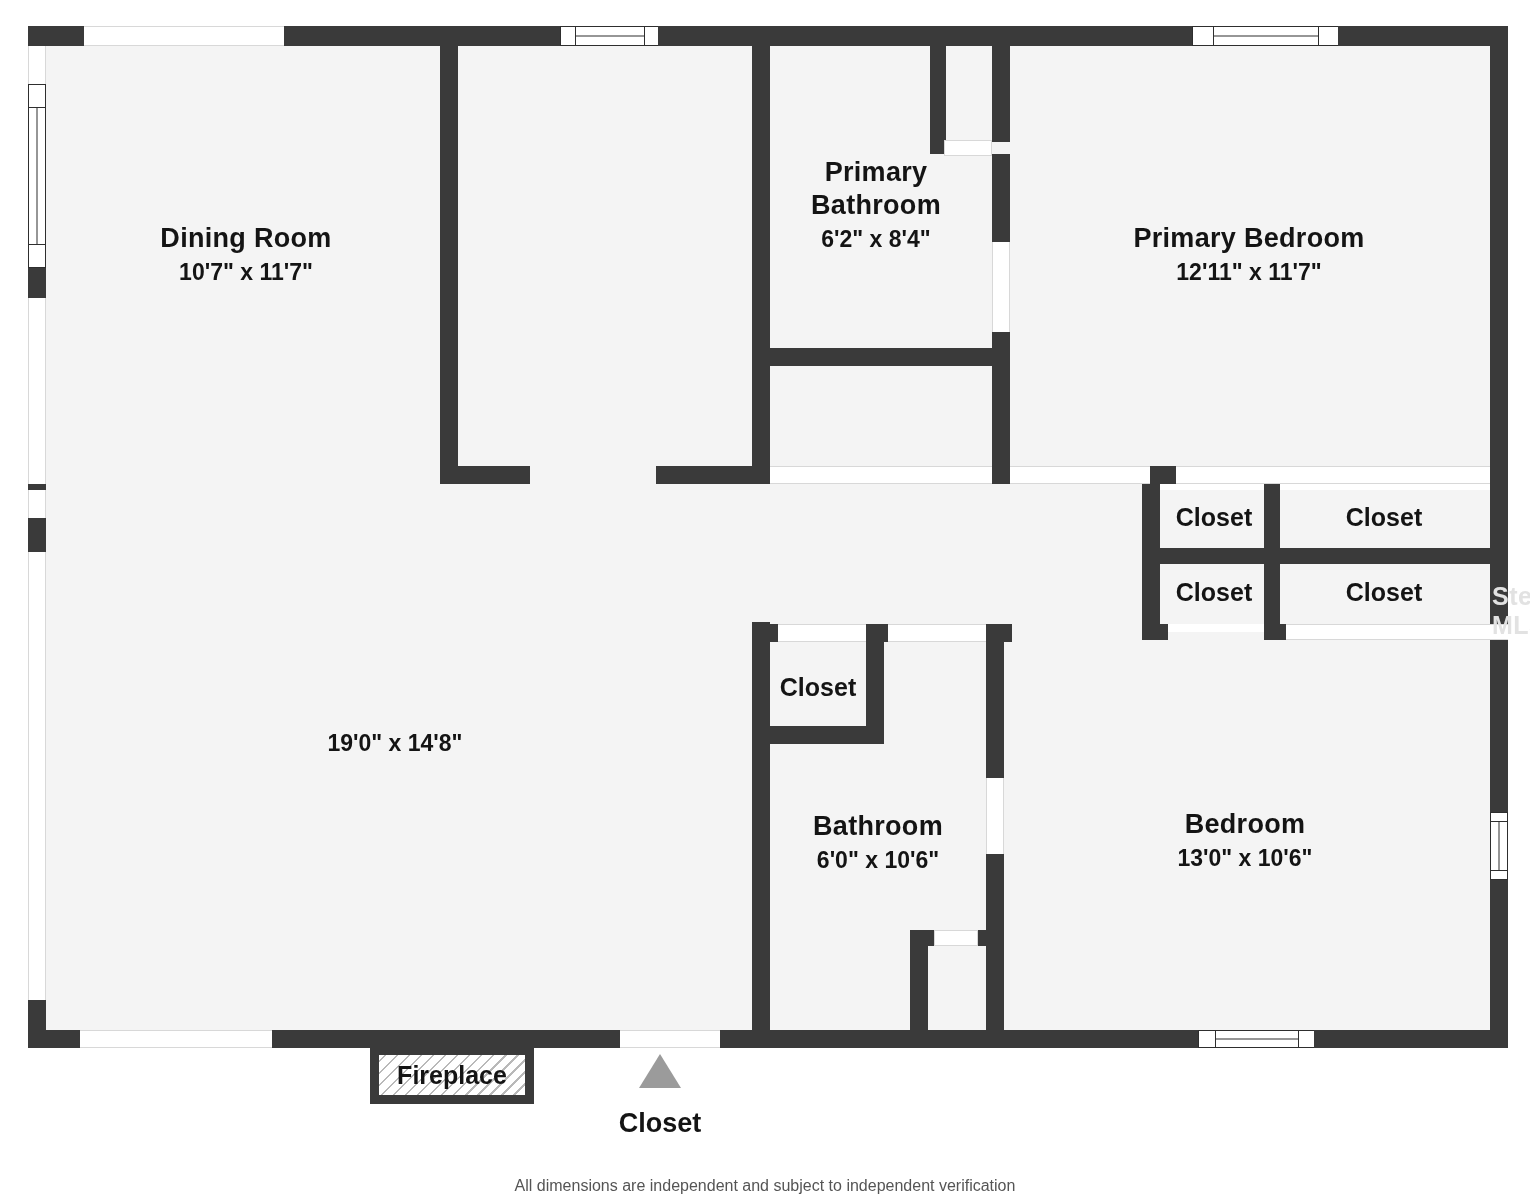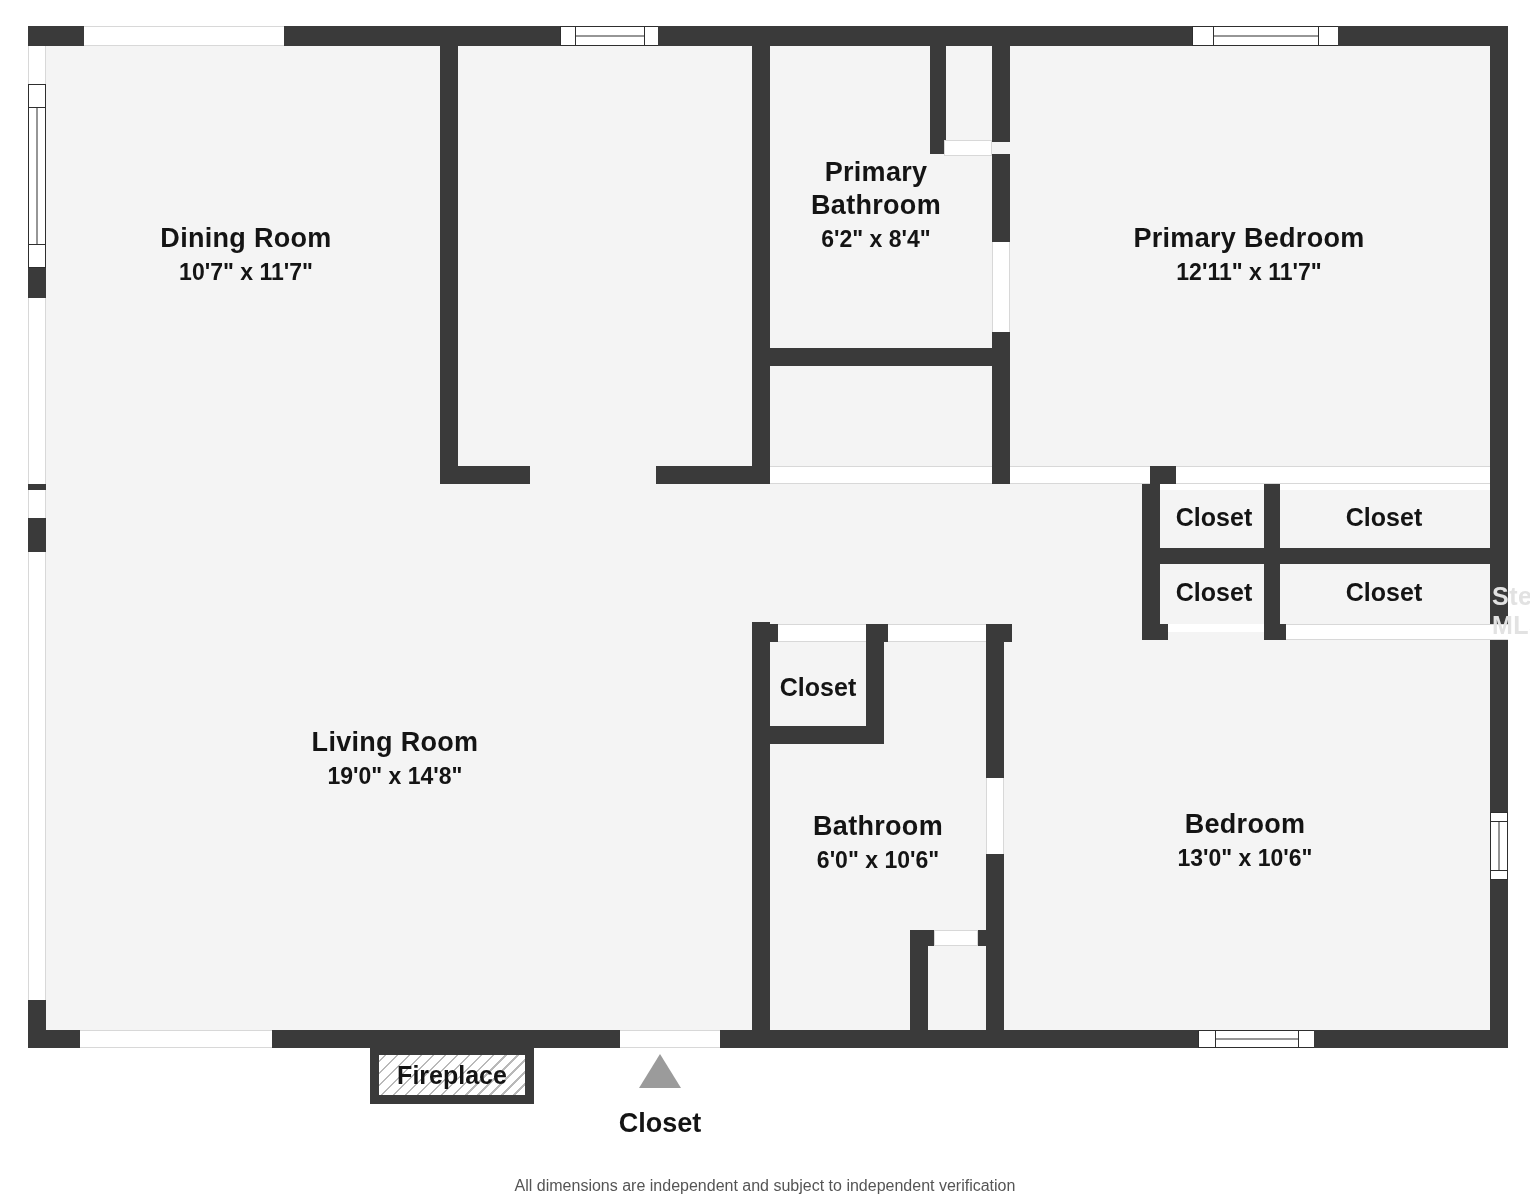--- a/index.html
+++ b/index.html
@@ -289,21 +289,20 @@
 Bathroom</span>
     <span class="rdim">6'2" x 8'4"</span>
   </div>
 
   <div class="room-label" style="left:1012px; top:222px; width:474px;">
     <span class="rname">Primary Bedroom</span>
     <span class="rdim">12'11" x 11'7"</span>
   </div>
 
   <div class="room-label" style="left:208px; top:726px; width:374px;">
-    <span class="rname">Living Room</span>
     <span class="rdim">19'0" x 14'8"</span>
   </div>
 
   <div class="room-label" style="left:762px; top:810px; width:232px;">
     <span class="rname">Bathroom</span>
     <span class="rdim">6'0" x 10'6"</span>
   </div>
 
   <div class="room-label" style="left:1000px; top:808px; width:490px;">
     <span class="rname">Bedroom</span>

